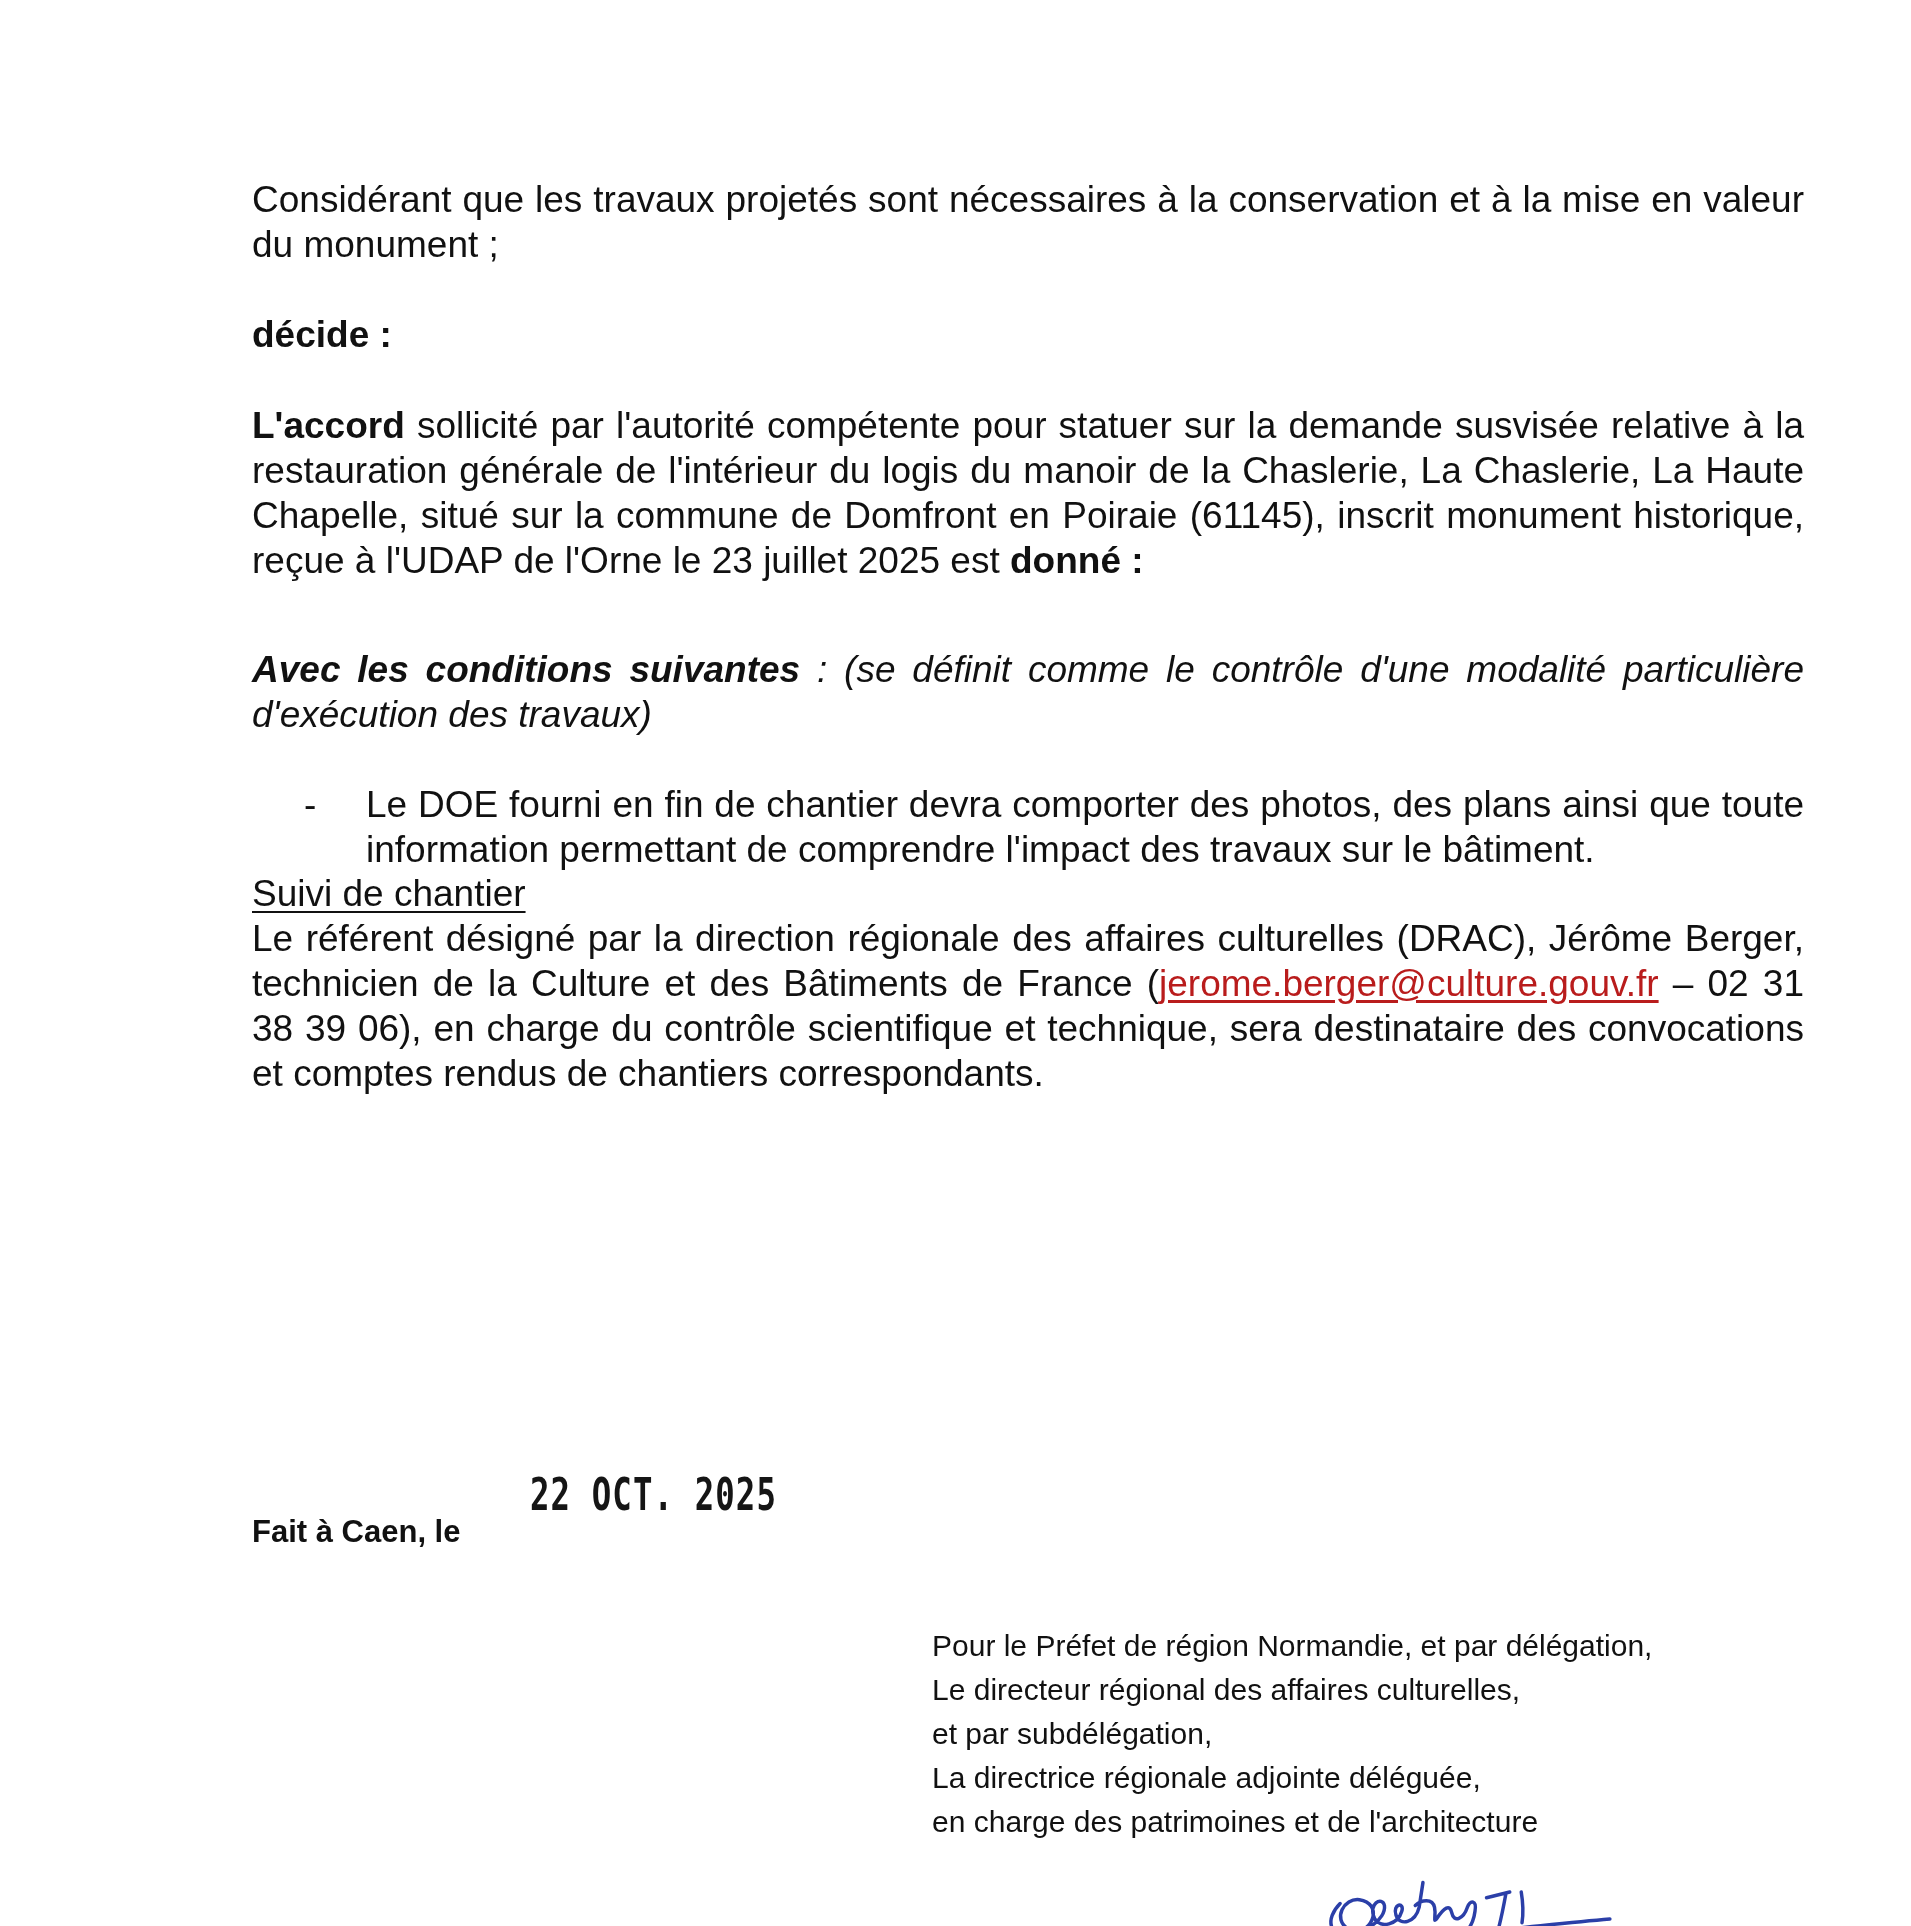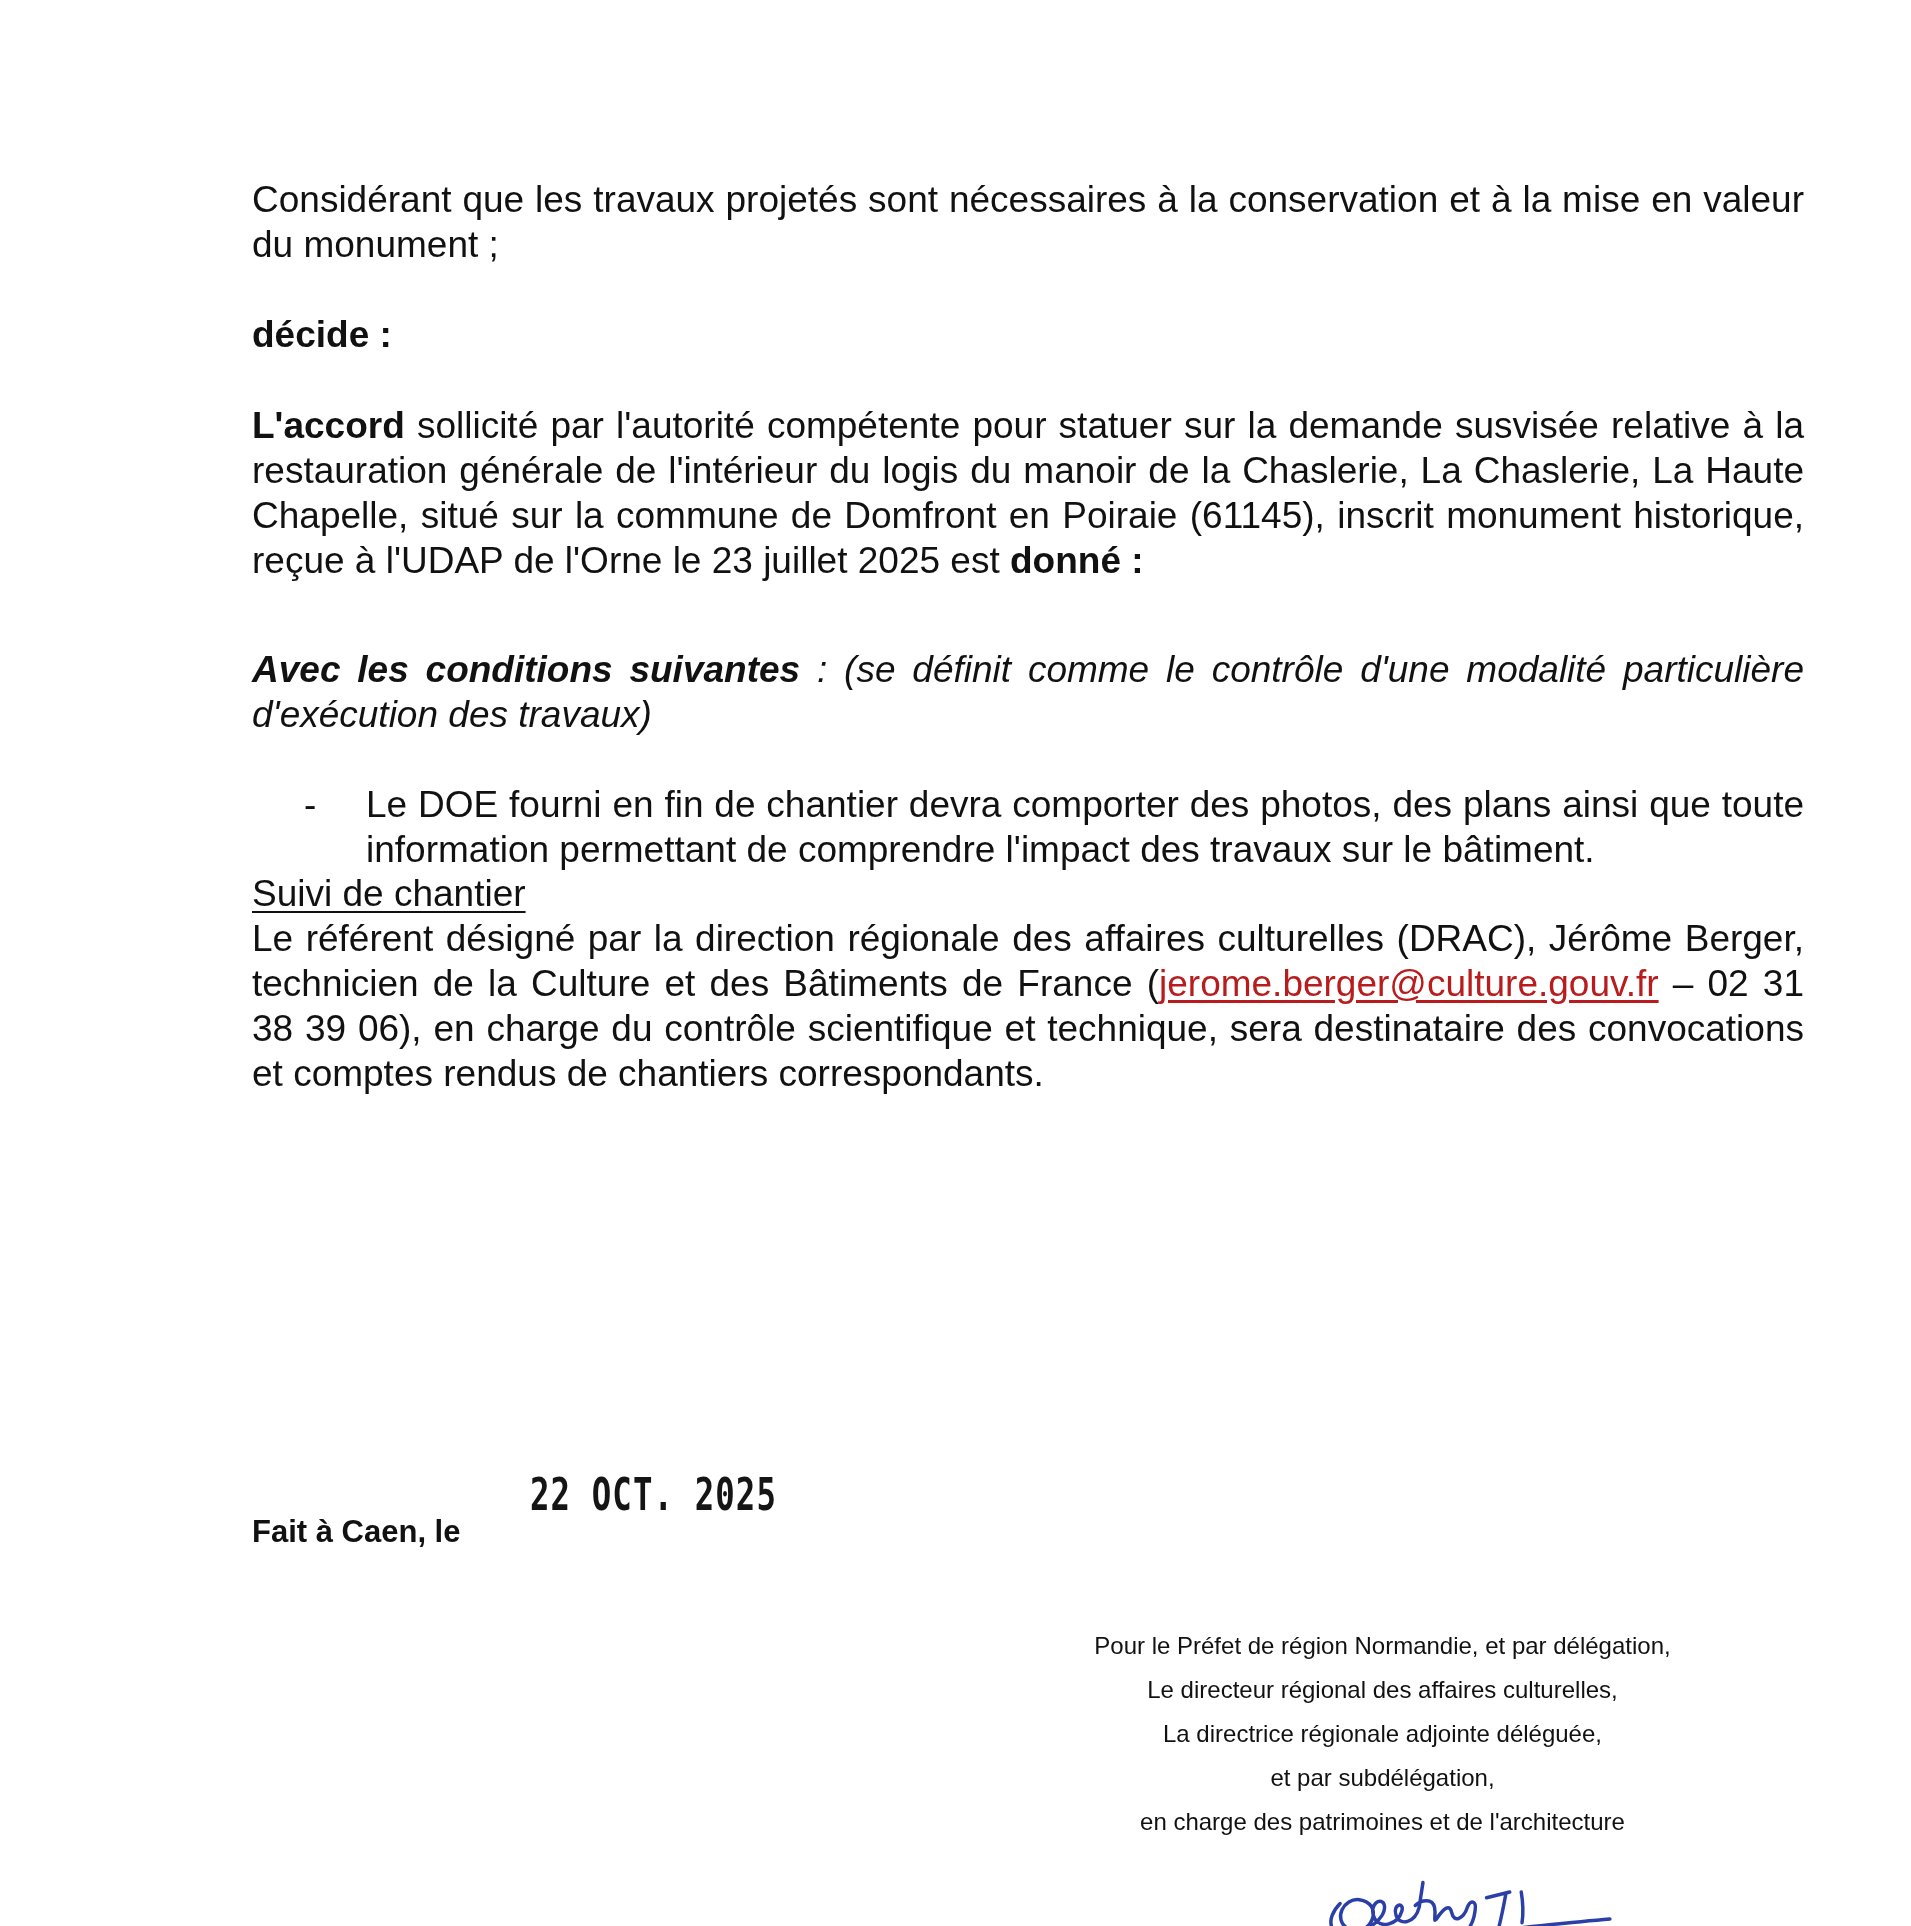--- a/index.html
+++ b/index.html
@@ -20,21 +20,21 @@
   .bullet-text { flex: 1; text-align: justify; }
   .stamp {
     position: absolute; left: 530px; top: 1468px;
     font-family: "DejaVu Sans Mono", monospace; font-weight: bold;
     font-size: 45px; letter-spacing: 1.5px; transform: scaleX(0.72); transform-origin: left;
     color: #151515;
   }
   .fait { position: absolute; left: 252px; top: 1514px; font-size: 31px; font-weight: bold; }
   .sigblock {
     position: absolute; left: 932px; top: 1624px; width: 901px;
-    text-align: center; font-size: 24px; line-height: 44px;
+    text-align: left; font-size: 30px; line-height: 44px;
   }
   .signature { position: absolute; left: 1317px; top: 1861px; width: 316px; height: 89px; }
 </style>
 </head>
 <body>
 
 <div class="page">
 
   <div class="block text" style="top:177px;">
     <p>Considérant que les travaux projetés sont nécessaires à la conservation et à la mise en valeur du monument ;</p>
@@ -62,22 +62,22 @@
     <p><span>Le référent désigné par la direction régionale des affaires culturelles (DRAC), Jérôme Berger, technicien de la Culture et des Bâtiments de France (</span><a class="link">jerome.berger@culture.gouv.fr</a><span> – 02 31 38 39 06), en charge du contrôle scientifique et technique, sera destinataire des convocations et comptes rendus de chantiers correspondants.</span></p>
   </div>
 
 
   <div class="fait">Fait à Caen, le</div>
   <div class="stamp">22 OCT. 2025</div>
 
   <div class="sigblock">
     <div>Pour le Préfet de région Normandie, et par délégation,</div>
     <div>Le directeur régional des affaires culturelles,</div>
+    <div>et par subdélégation,</div>
     <div>La directrice régionale adjointe déléguée,</div>
-    <div>et par subdélégation,</div>
     <div>en charge des patrimoines et de l'architecture</div>
   </div>
 
   <svg class="signature" viewBox="0 0 820 230">
     <g fill="none" stroke="#2b3fa8" stroke-width="9" stroke-linecap="round" stroke-linejoin="round">
       <path d="M60 110 C20 150 30 200 90 190 C150 180 170 110 110 100 C70 95 40 150 80 175 C120 195 180 150 175 115 C170 90 130 110 150 150 C165 175 210 165 220 130 C228 105 195 110 205 140 C215 170 255 160 265 120 L275 55 M255 115 C270 100 300 95 305 120 C310 145 300 160 310 150 C330 120 345 110 350 135 C355 160 380 150 390 120 C398 100 415 100 410 130 C405 170 380 200 360 190"></path>
       <path d="M440 95 L500 80 M490 85 C480 140 470 190 455 225"></path>
       <path d="M530 80 C535 110 535 140 532 160"></path>
       <path d="M400 185 C520 175 640 160 760 150"></path>
     </g>

